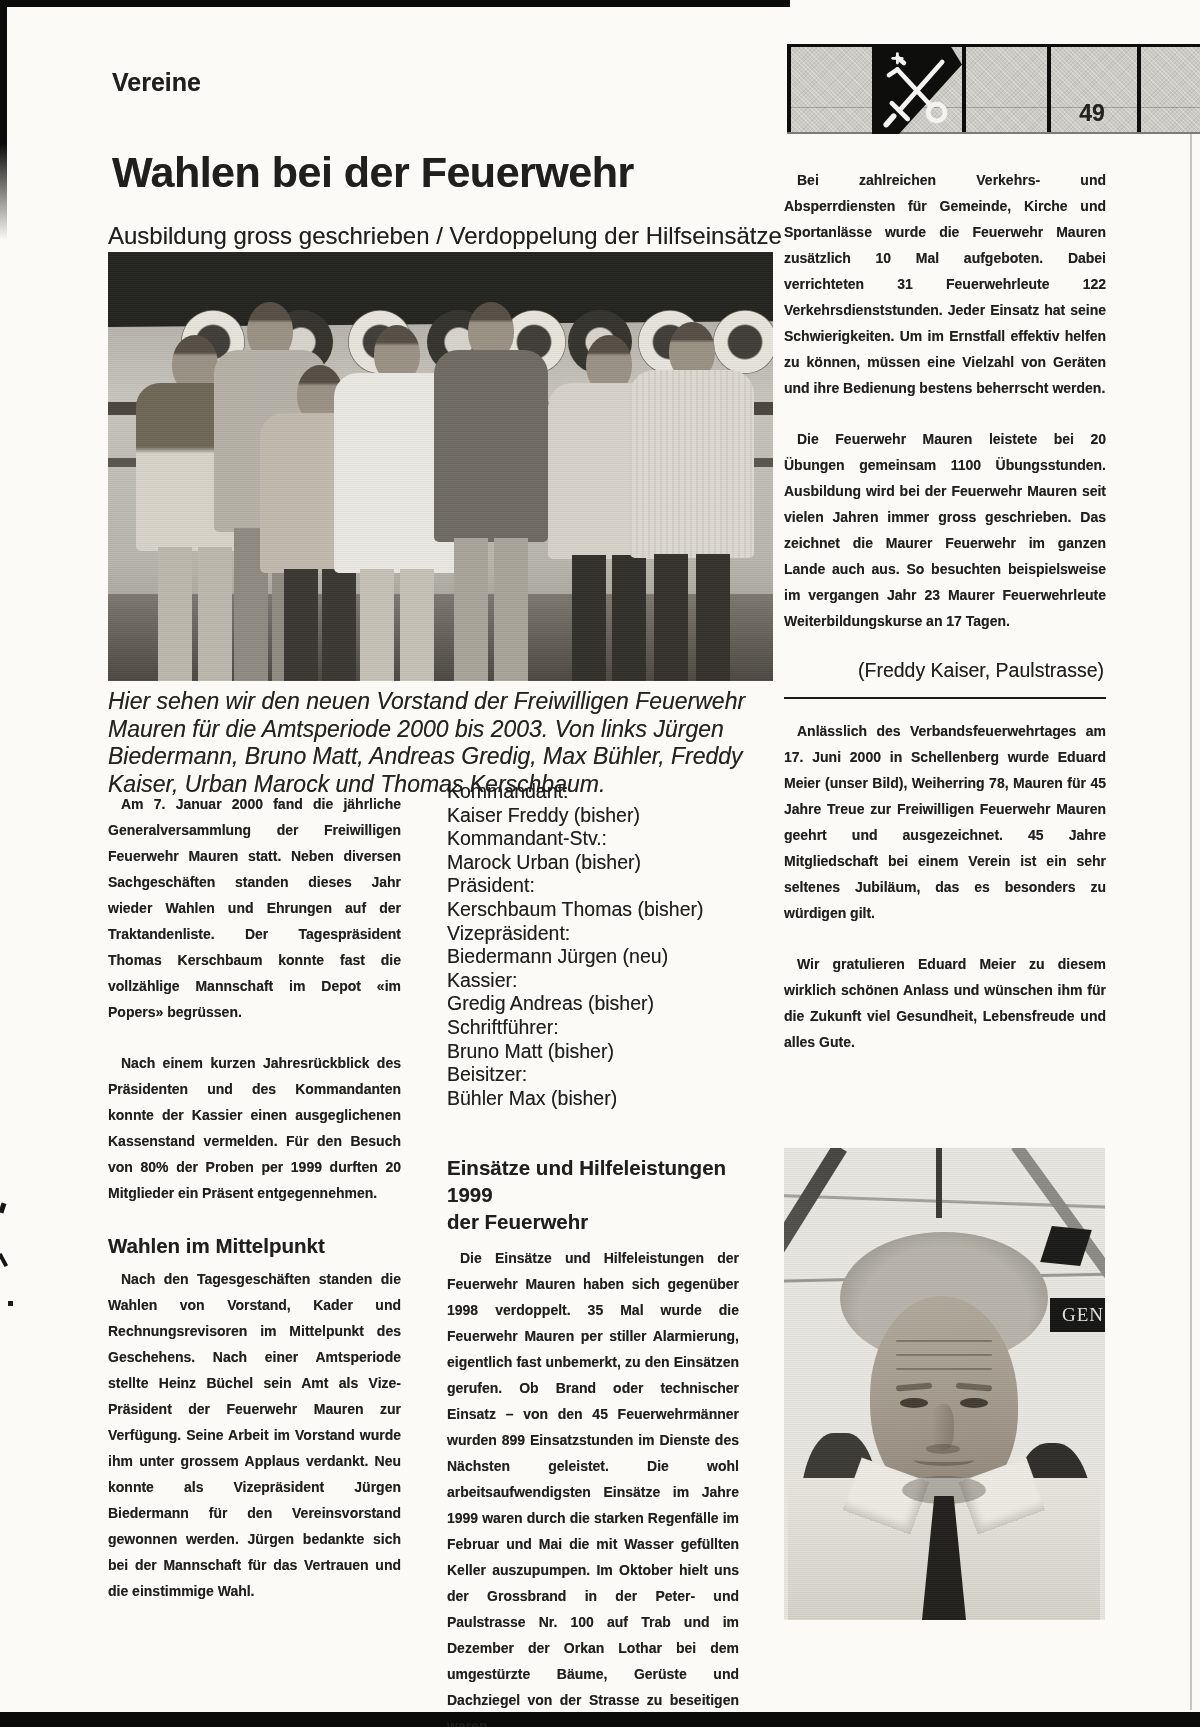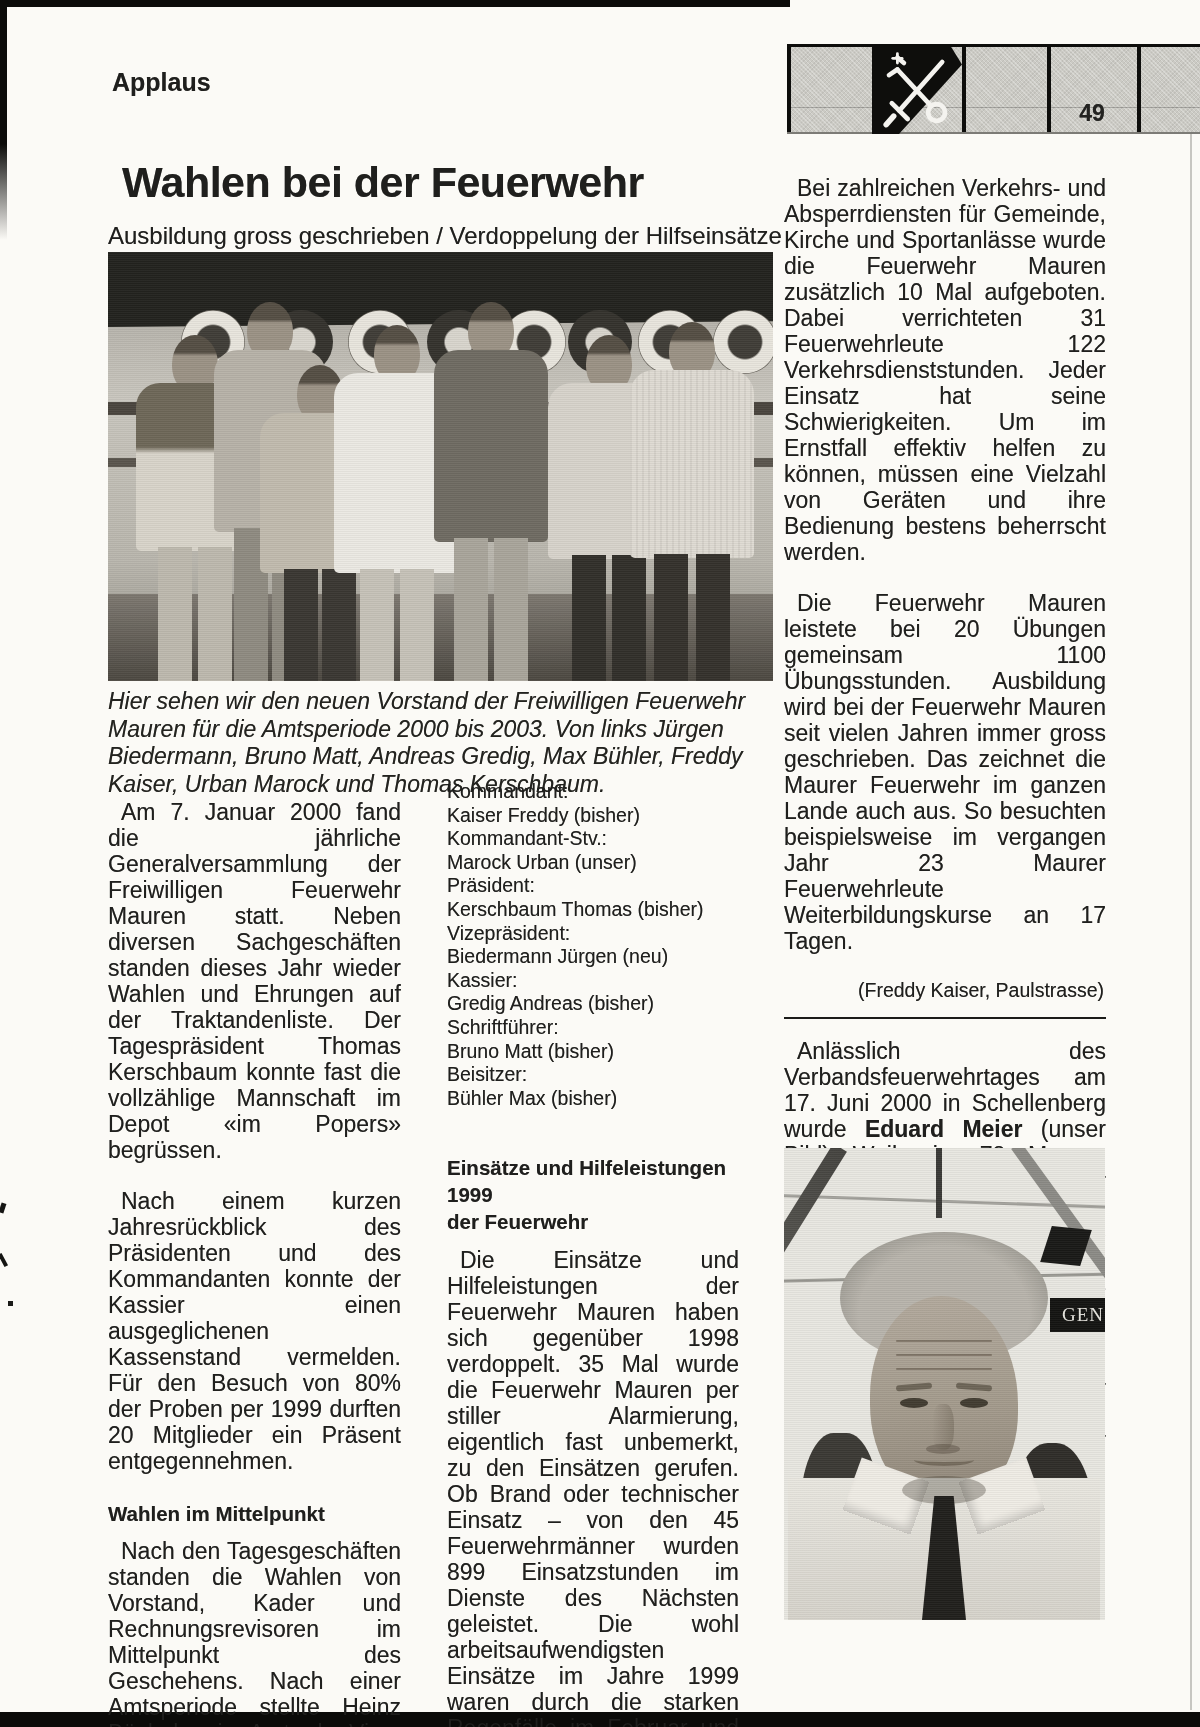--- a/index.html
+++ b/index.html
@@ -86,21 +86,21 @@
   .grain{position:absolute;inset:0;pointer-events:none;
     background:repeating-linear-gradient(0deg,rgba(255,255,255,.04) 0 1px,rgba(0,0,0,.045) 1px 2px);}
 
   
   .photo-caption{position:absolute;left:108px;top:688px;width:667px;font-style:italic;
     font-size:23px;line-height:27.5px;color:#23231f;}
   .col{position:absolute;}
   .col-left{left:108px;top:787px;width:293px;}
   .col-mid{left:447px;top:780px;width:292px;}
   .col-right{left:784px;top:163px;width:322px;}
-  p.body{margin:12px 0 25px;font-size:23px;line-height:26px;text-align:justify;text-indent:13px;}
+  p.body{margin:4px 0 25px;font-size:14px;line-height:26px;text-align:justify;text-indent:13px;font-weight:bold;}
   .col-heading{margin:28px 0 8px;font-size:20.5px;font-weight:bold;}
   .board-line{font-size:19.5px;line-height:23.6px;white-space:nowrap;}
   .mid-heading{margin-top:44px;margin-bottom:10px;font-weight:bold;font-size:20.5px;line-height:27px;}
   .byline{font-size:19.5px;text-align:right;margin:0 2px 0 0;}
   .divider{border:0;border-top:2px solid #1b1b19;margin:15px 0 19px;}
   .section-heading{font-weight:bold;font-size:30px;line-height:35px;letter-spacing:-.3px;margin-bottom:14px;}
 
   
   .portrait-photo{position:absolute;left:784px;top:1148px;width:321px;height:472px;
     background:#e8e7e1;overflow:hidden;}
@@ -170,22 +170,22 @@
           <line x1="24" y1="22" x2="15" y2="28" stroke-width="5"></line>
           <line x1="31" y1="15" x2="24" y2="9" stroke-width="5"></line>
           <line x1="24" y1="5" x2="24" y2="15" stroke-width="3"></line>
           <line x1="19" y1="10" x2="29" y2="10" stroke-width="3"></line>
         </g>
       </svg>
     </div>
     <div class="page-number txt">49</div>
   </div>
 
-  <div class="section-label txt">Applaus</div>
-  <h1 class="article-title txt" style="margin:16px">Wahlen bei der Feuerwehr</h1>
+  <div class="section-label txt">Vereine</div>
+  <h1 class="article-title txt" style="margin:6px">Wahlen bei der Feuerwehr</h1>
   <div class="article-subtitle txt">Ausbildung gross geschrieben / Verdoppelung der Hilfseinsätze</div>
 
   <div class="group-photo">
     <div class="photo-topband"></div>
     <div class="plaque" style="left:73px"></div>
     <div class="plaque dark" style="left:161px"></div>
     <div class="plaque" style="left:240px"></div>
     <div class="plaque dark" style="left:319px"></div>
     <div class="plaque" style="left:394px"></div>
     <div class="plaque dark" style="left:460px"></div>
@@ -246,21 +246,21 @@
     <p class="body txt">Nach einem kurzen Jahresrückblick des Präsidenten und des Kommandanten konnte der Kassier einen ausgeglichenen Kassenstand vermelden. Für den Besuch von 80% der Proben per 1999 durften 20 Mitglieder ein Präsent entgegennehmen.</p>
     <div class="col-heading txt">Wahlen im Mittelpunkt</div>
     <p class="body txt">Nach den Tagesgeschäften standen die Wahlen von Vorstand, Kader und Rechnungsrevisoren im Mittelpunkt des Geschehens. Nach einer Amtsperiode stellte Heinz Büchel sein Amt als Vize-Präsident der Feuerwehr Mauren zur Verfügung. Seine Arbeit im Vorstand wurde ihm unter grossem Applaus verdankt. Neu konnte als Vizepräsident Jürgen Biedermann für den Vereinsvorstand gewonnen werden. Jürgen bedankte sich bei der Mannschaft für das Vertrauen und die einstimmige Wahl.</p>
 
   </div>
 
   <div class="col col-mid">
     <div class="board-line txt">Kommandant:</div>
     <div class="board-line txt">Kaiser Freddy (bisher)</div>
     <div class="board-line txt">Kommandant-Stv.:</div>
-    <div class="board-line txt">Marock Urban (unser)</div>
+    <div class="board-line txt">Marock Urban (bisher)</div>
     <div class="board-line txt">Präsident:</div>
     <div class="board-line txt">Kerschbaum Thomas (bisher)</div>
     <div class="board-line txt">Vizepräsident:</div>
     <div class="board-line txt">Biedermann Jürgen (neu)</div>
     <div class="board-line txt">Kassier:</div>
     <div class="board-line txt">Gredig Andreas (bisher)</div>
     <div class="board-line txt">Schriftführer:</div>
     <div class="board-line txt">Bruno Matt (bisher)</div>
     <div class="board-line txt">Beisitzer:</div>
     <div class="board-line txt">Bühler Max (bisher)</div>

